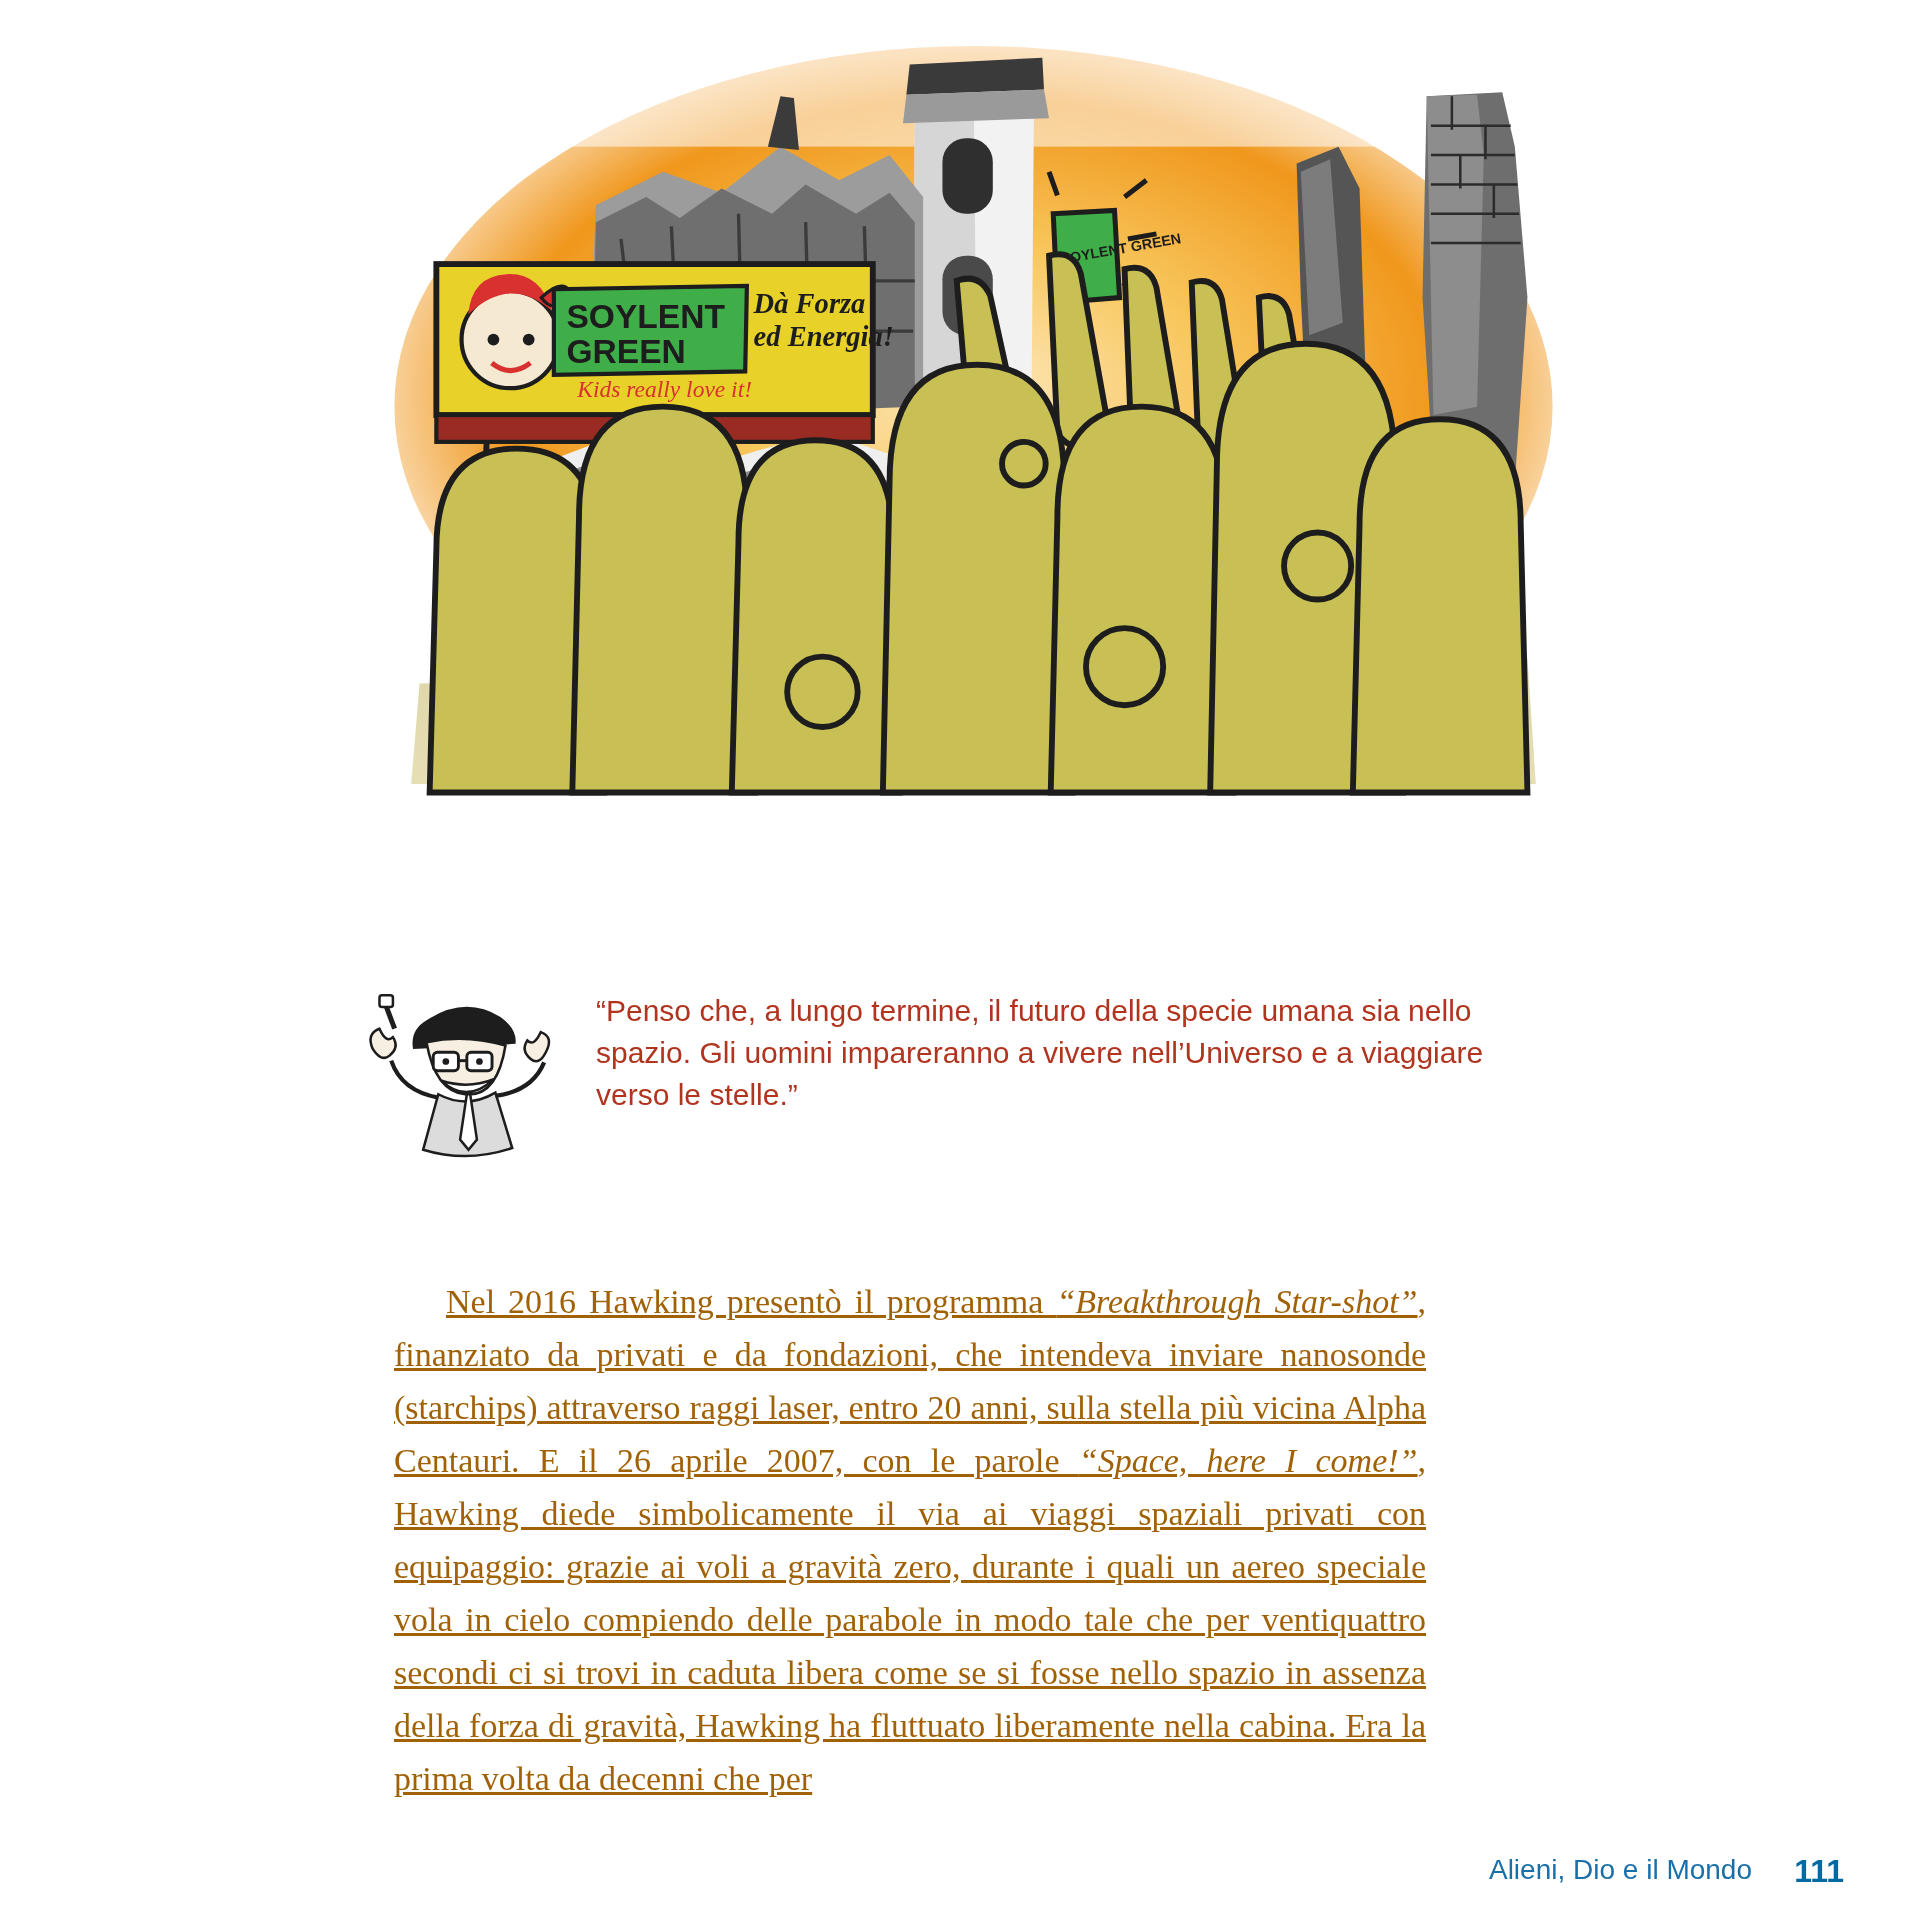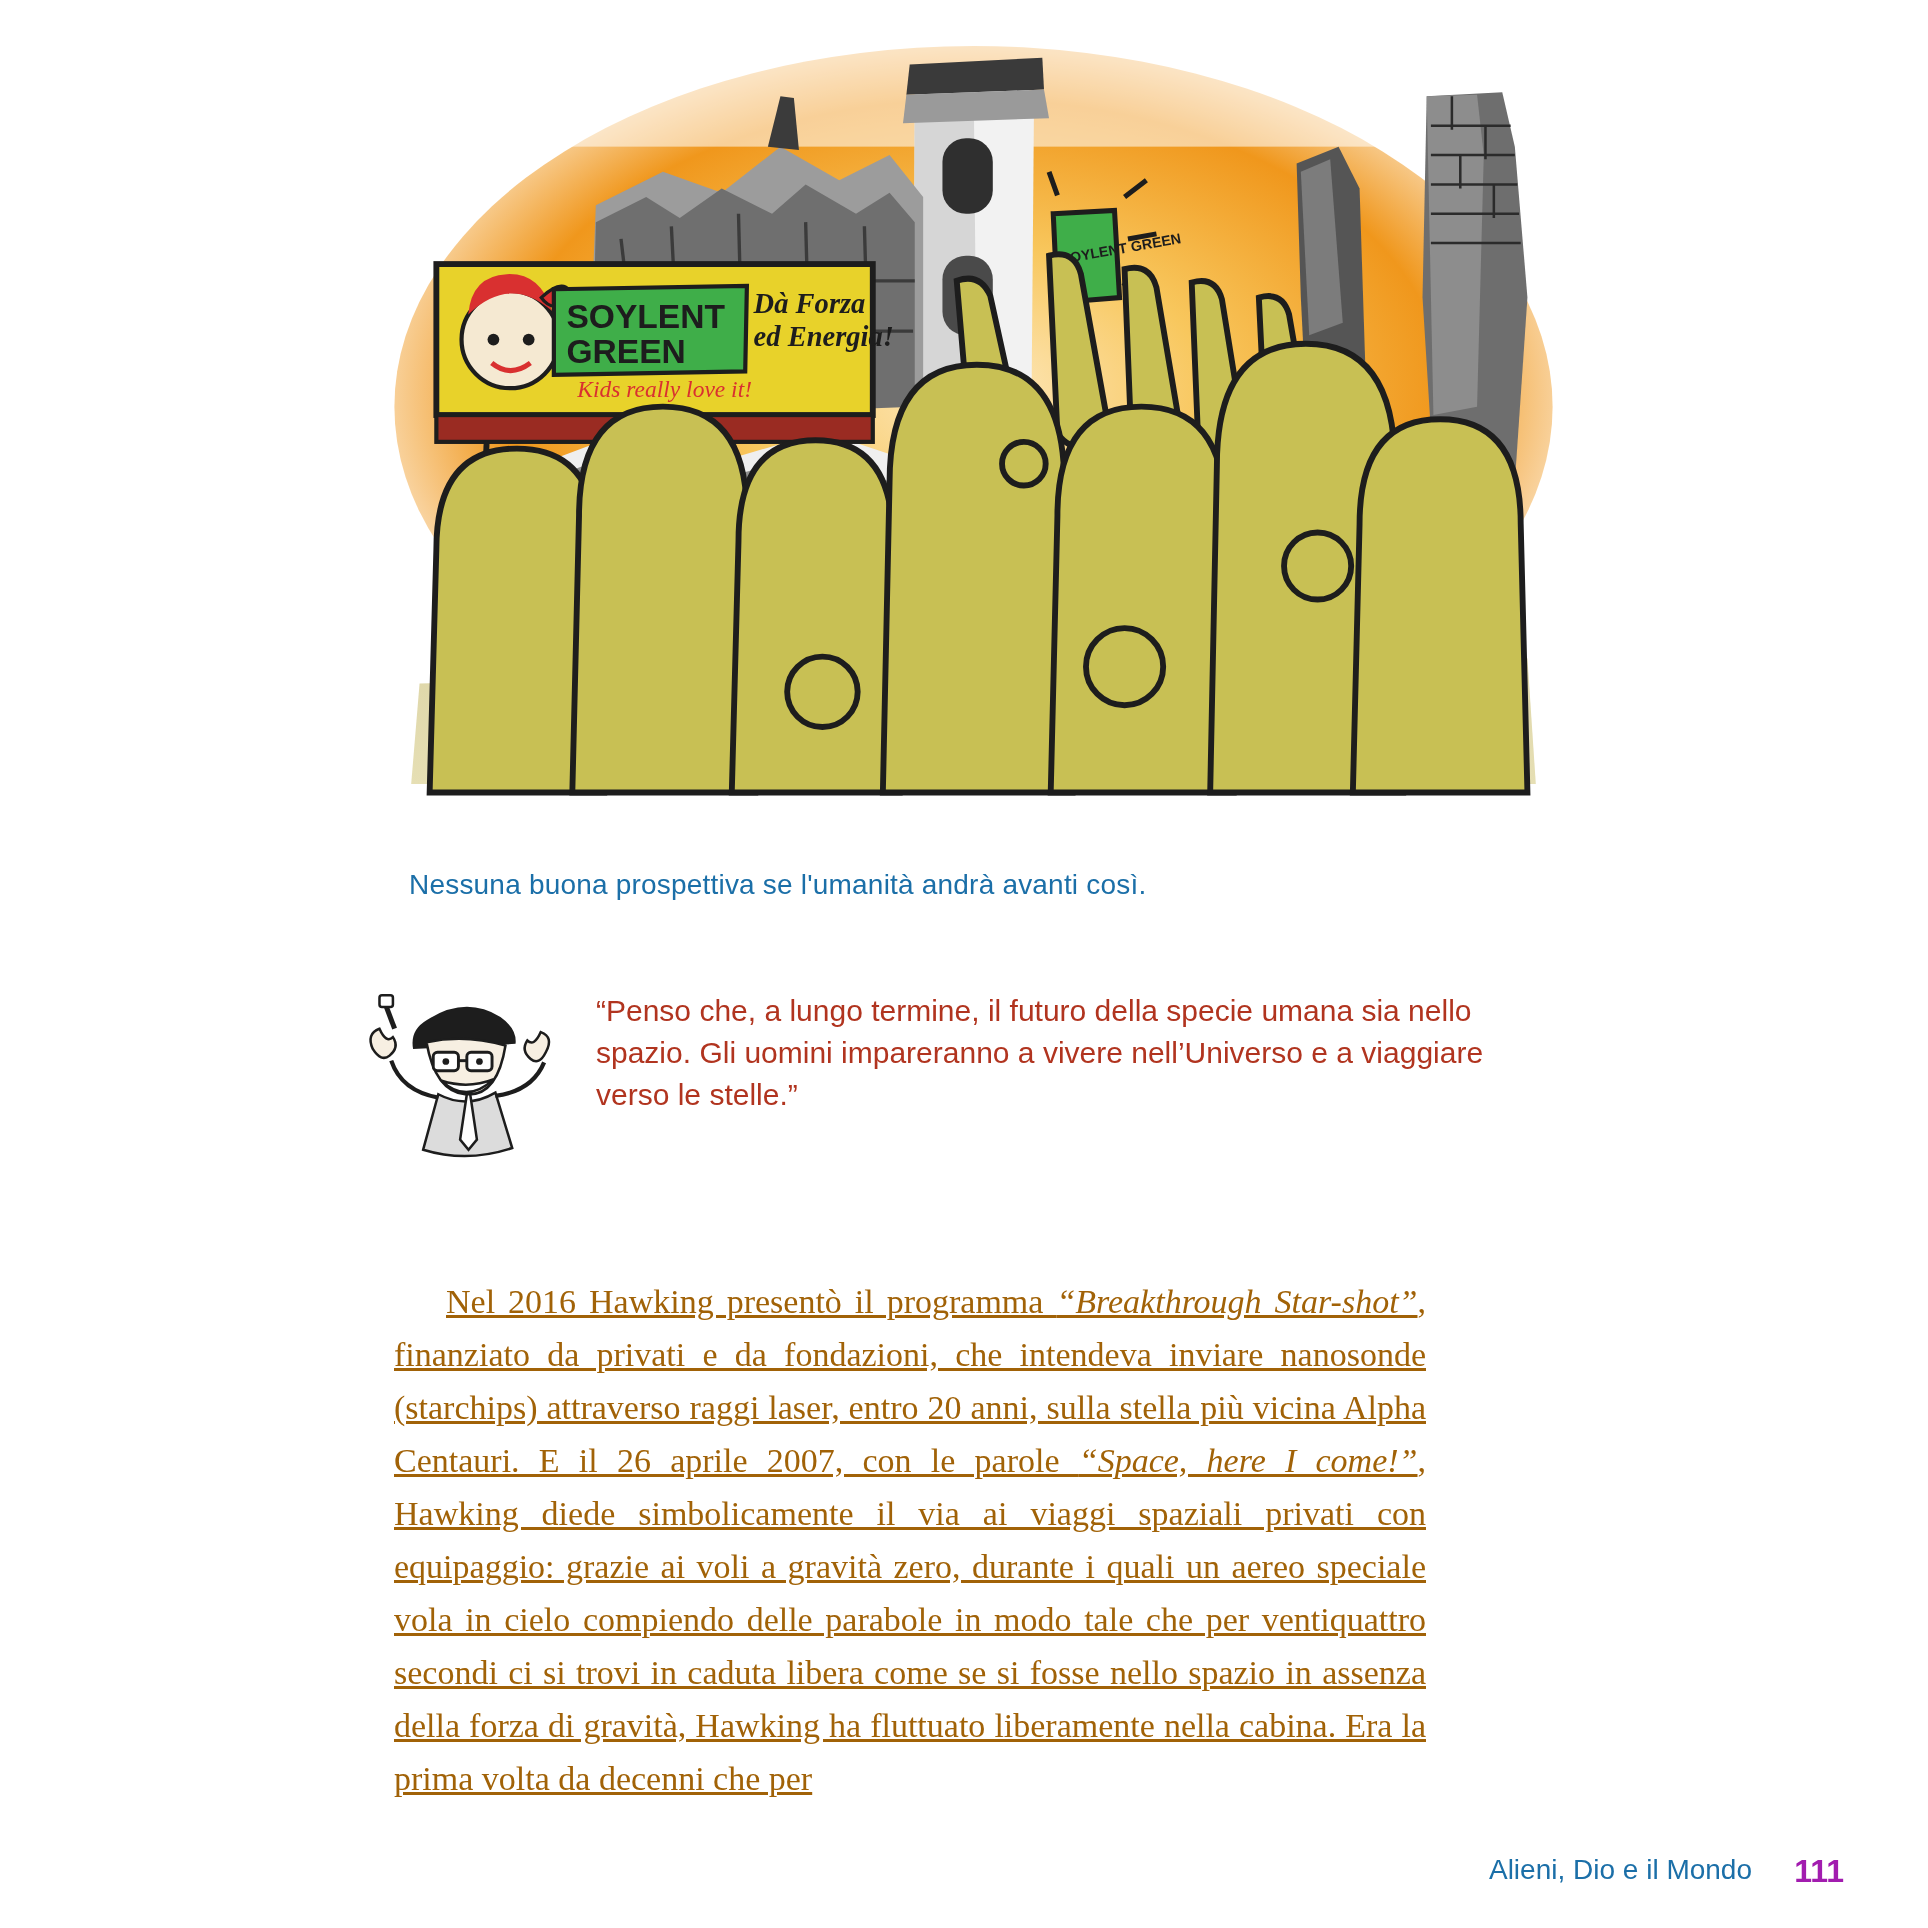--- a/index.html
+++ b/index.html
@@ -100,21 +100,21 @@
     font-size: 28px;
     color: #1b6fa8;
   }
   .footer-page {
     position: absolute;
     right: 84px;
     bottom: 3.4px;
     font-family: "Liberation Sans", sans-serif;
     font-size: 32px;
     font-weight: bold;
-    color: #a21caf;
+    color: #0369a1;
   }
 </style>
 </head>
 <body>
 
 <div class="page">
 
   <div class="illustration">
     <svg class="illus-svg" viewBox="0 0 1400 930" preserveAspectRatio="none">
       <defs>
@@ -225,21 +225,20 @@
         <path d="M1160 570 q0 -125 96 -125 q96 0 96 125 l8 320 L1152 890 Z"></path>
 
         <circle cx="520" cy="770" r="42"></circle>
         <circle cx="880" cy="740" r="46"></circle>
         <circle cx="1110" cy="620" r="40"></circle>
         <circle cx="760" cy="498" r="26"></circle>
       </g>
     </svg>
   </div>
 
-  <div class="caption">Nessuna buona prospettiva se l'umanità andrà avanti così.</div>
 
   <div class="quote-block">
     <div class="quote-portrait">
       <svg viewBox="0 0 250 220">
 
         <path d="M78 36 q46 -30 88 -4 q20 14 18 32 l-122 6 q-4 -22 16 -34 Z" fill="#1d1d1d"></path>
 
         <path d="M78 62 q10 58 46 62 q38 4 48 -58 q-48 -14 -94 -4 Z" fill="#f7efe2" stroke="#1d1d1d" stroke-width="3"></path>
 
         <g stroke="#1d1d1d" stroke-width="3.5" fill="#ffffff">

